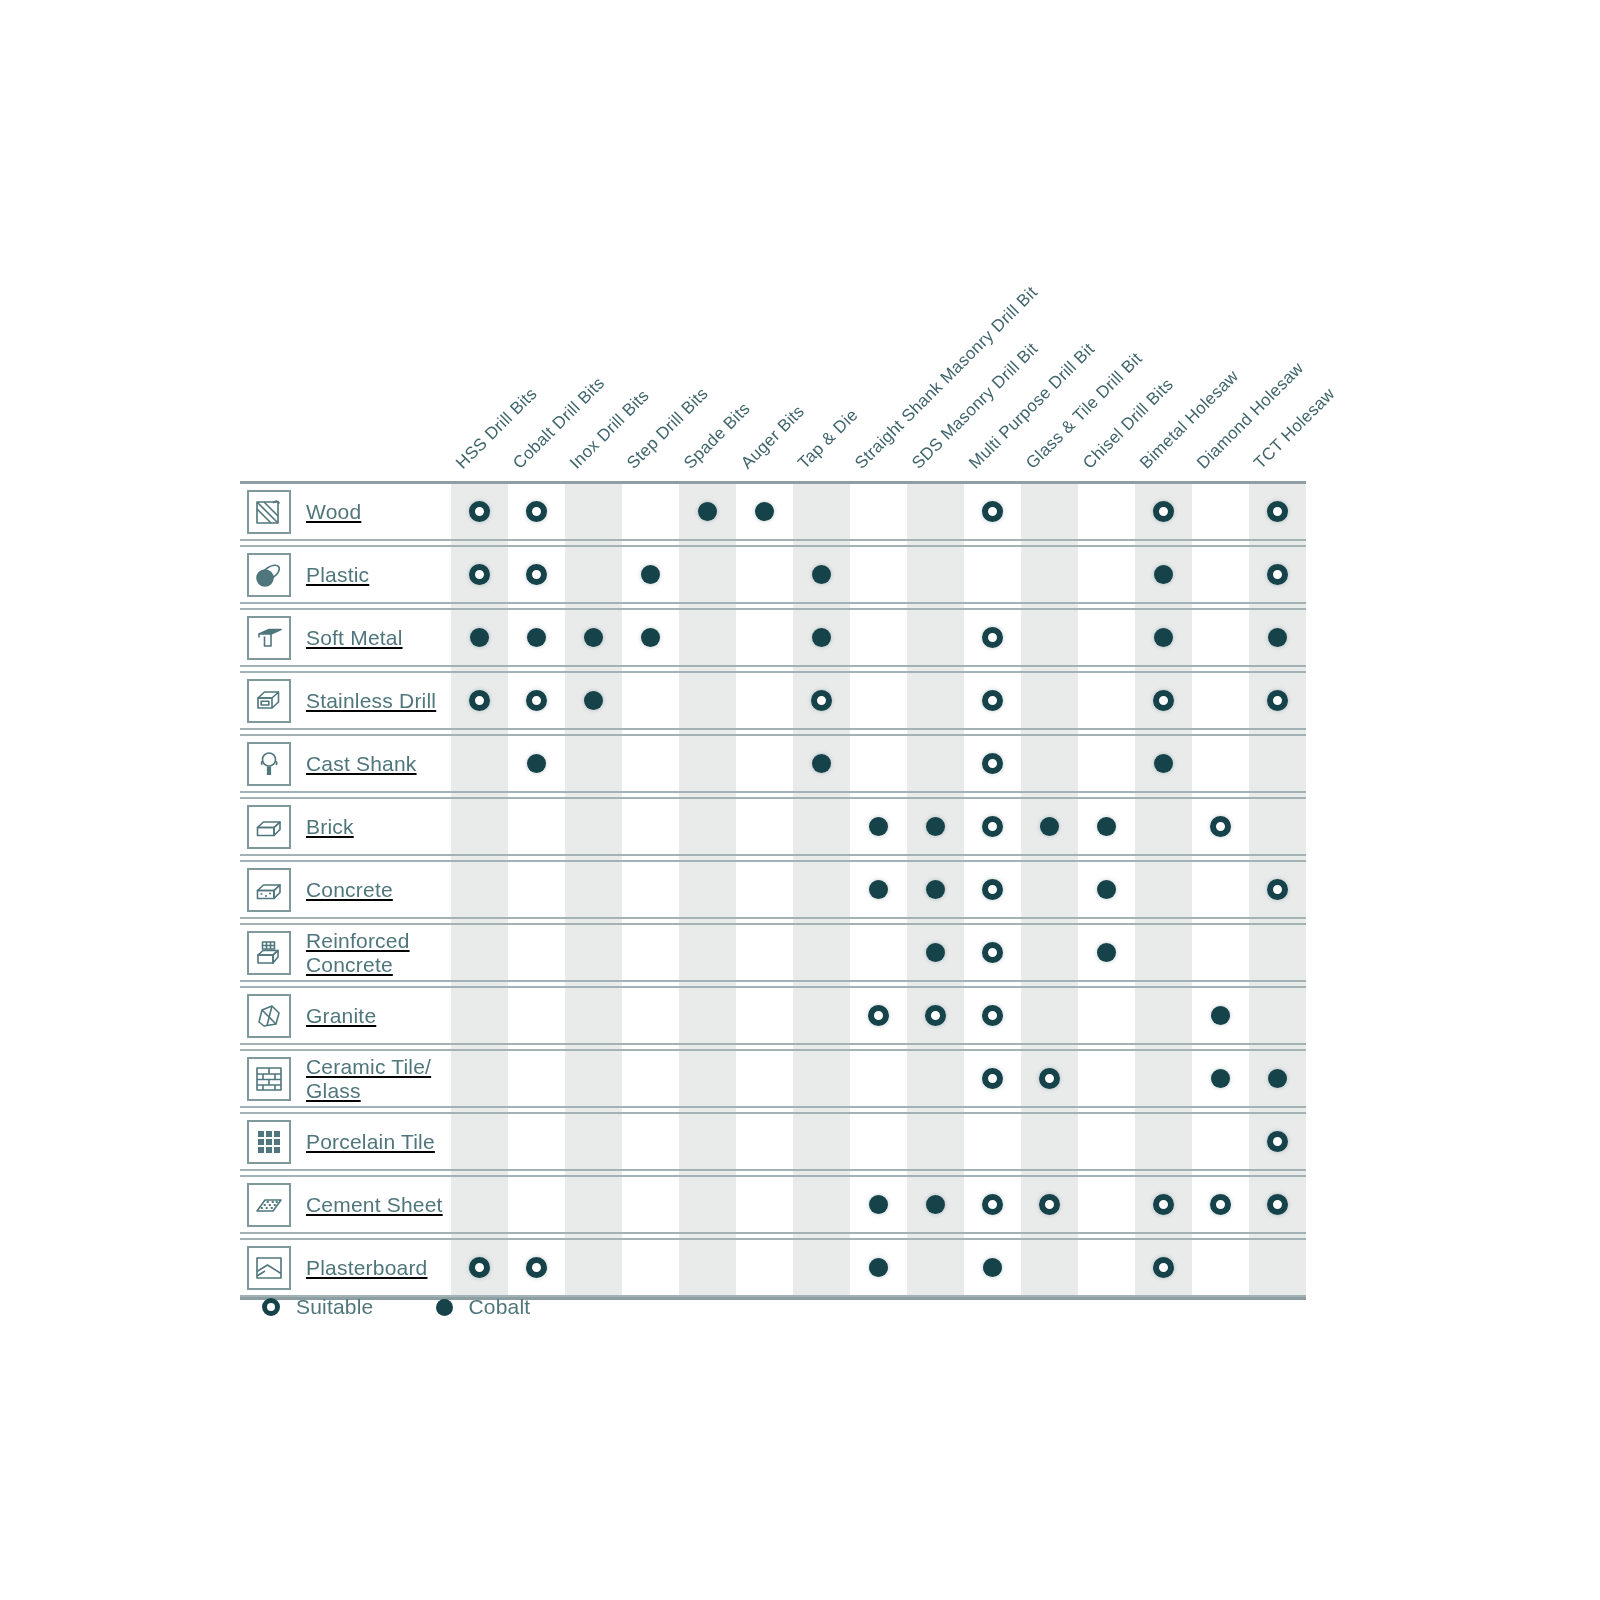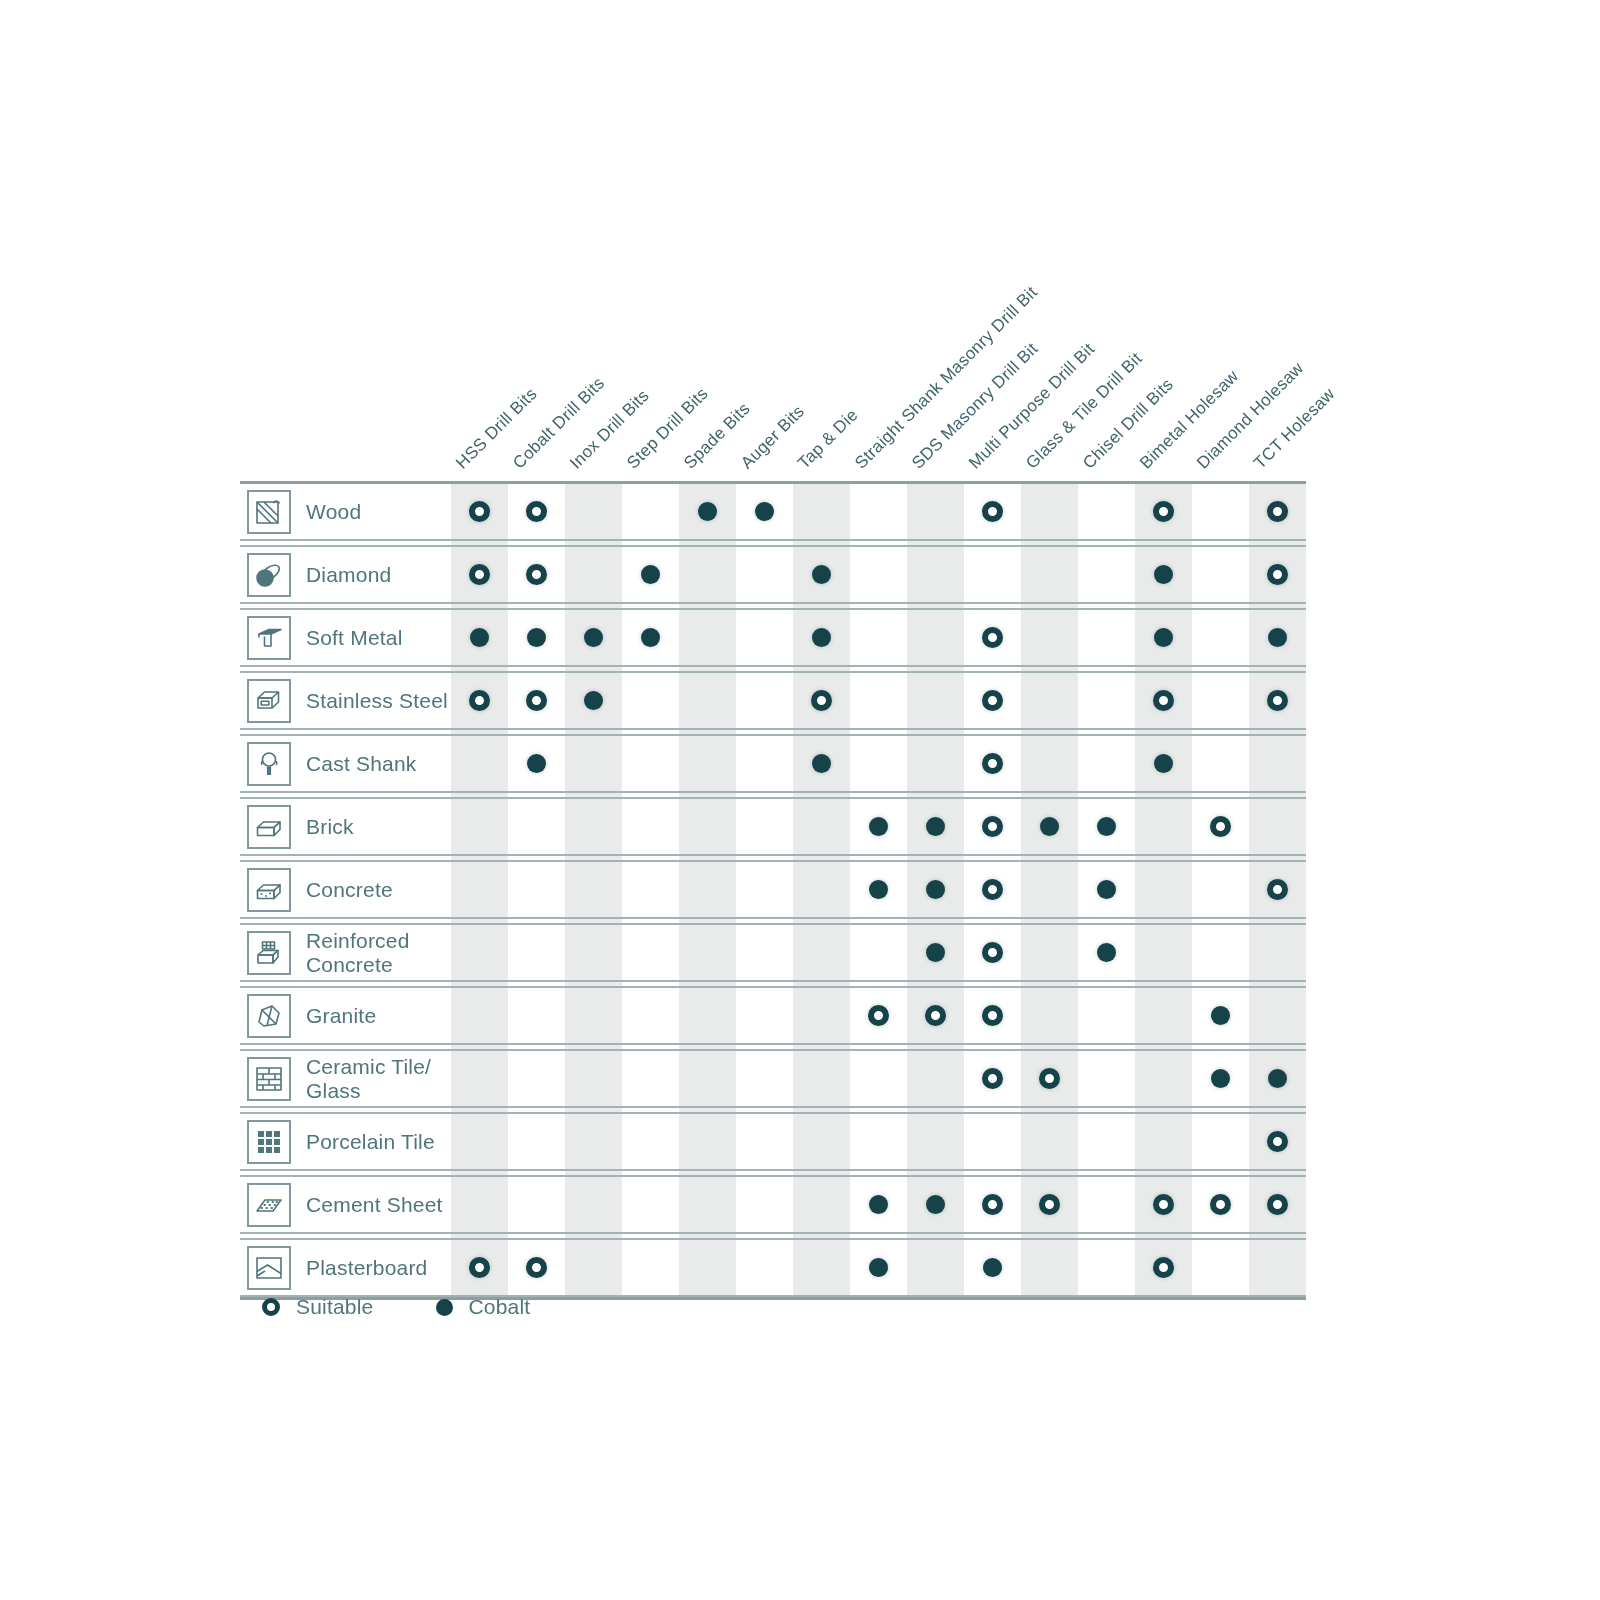--- a/index.html
+++ b/index.html
@@ -20,21 +20,21 @@
   .tbody { position:relative; }
   .stripes { position:absolute; left:211px; top:0; bottom:0; width:855px; z-index:0; }
   .stripe { position:absolute; top:0; bottom:0; width:57px; background:var(--stripe); }
   .rows { position:relative; z-index:1; }
   .m-row {
     display:flex; align-items:center; height:55px;
     border-bottom:2px solid var(--grid); margin-bottom:4px;
   }
   .m-row + .m-row { border-top:2px solid var(--grid); }
   .m-row:last-child { margin-bottom:0;text-align:right; }
-  .row-head { width:211px; display:flex; align-items:center; flex:0 0 211px; }
+  .row-head { width:211px; display:flex; align-items:center; flex:0 0 211px;text-decoration:underline; }
   .icon-box {
     width:44px; height:44px; flex:0 0 44px; margin-left:7px;
     border:2px solid #7f989b; box-sizing:border-box;
     display:flex; align-items:center; justify-content:center;
     color:var(--ink); background:#fff;
   }
   .row-label {
     margin-left:15px; font-size:21px; line-height:24px;
     color:var(--ink); letter-spacing:.2px;
   }
@@ -133,21 +133,21 @@
             </div>
           </div>
           <div class="m-row">
             <div class="row-head">
               <span class="icon-box">
                 <svg width="34" height="34" viewBox="0 0 34 34" fill="none" stroke="currentColor" stroke-width="1.6" stroke-linejoin="round">
                   <circle cx="13" cy="20" r="8" fill="currentColor"></circle>
                   <ellipse cx="18.5" cy="14.5" rx="10" ry="5.5" transform="rotate(-35 18.5 14.5)"></ellipse>
                 </svg>
               </span>
-              <div class="row-label">Diamond</div>
+              <div class="row-label">Plastic</div>
             </div>
             <div class="row-cells">
               <span class="cell">
                 <span class="dot suitable"></span>
               </span>
               <span class="cell">
                 <span class="dot suitable"></span>
               </span>
               <span class="cell"></span>
               <span class="cell">
@@ -218,21 +218,21 @@
           </div>
           <div class="m-row">
             <div class="row-head">
               <span class="icon-box">
                 <svg width="34" height="34" viewBox="0 0 34 34" fill="none" stroke="currentColor" stroke-width="1.6" stroke-linejoin="round">
                   <rect x="6" y="14" width="14" height="10"></rect>
                   <path d="M6 14 L12.5 8 L26.5 8 L20 14 Z M20 14 L26.5 8 V18 L20 24"></path>
                   <rect x="9.2" y="17.2" width="7.6" height="3.8"></rect>
                 </svg>
               </span>
-              <div class="row-label">Stainless Steel</div>
+              <div class="row-label">Stainless Drill</div>
             </div>
             <div class="row-cells">
               <span class="cell">
                 <span class="dot suitable"></span>
               </span>
               <span class="cell">
                 <span class="dot suitable"></span>
               </span>
               <span class="cell">
                 <span class="dot optimal"></span>

